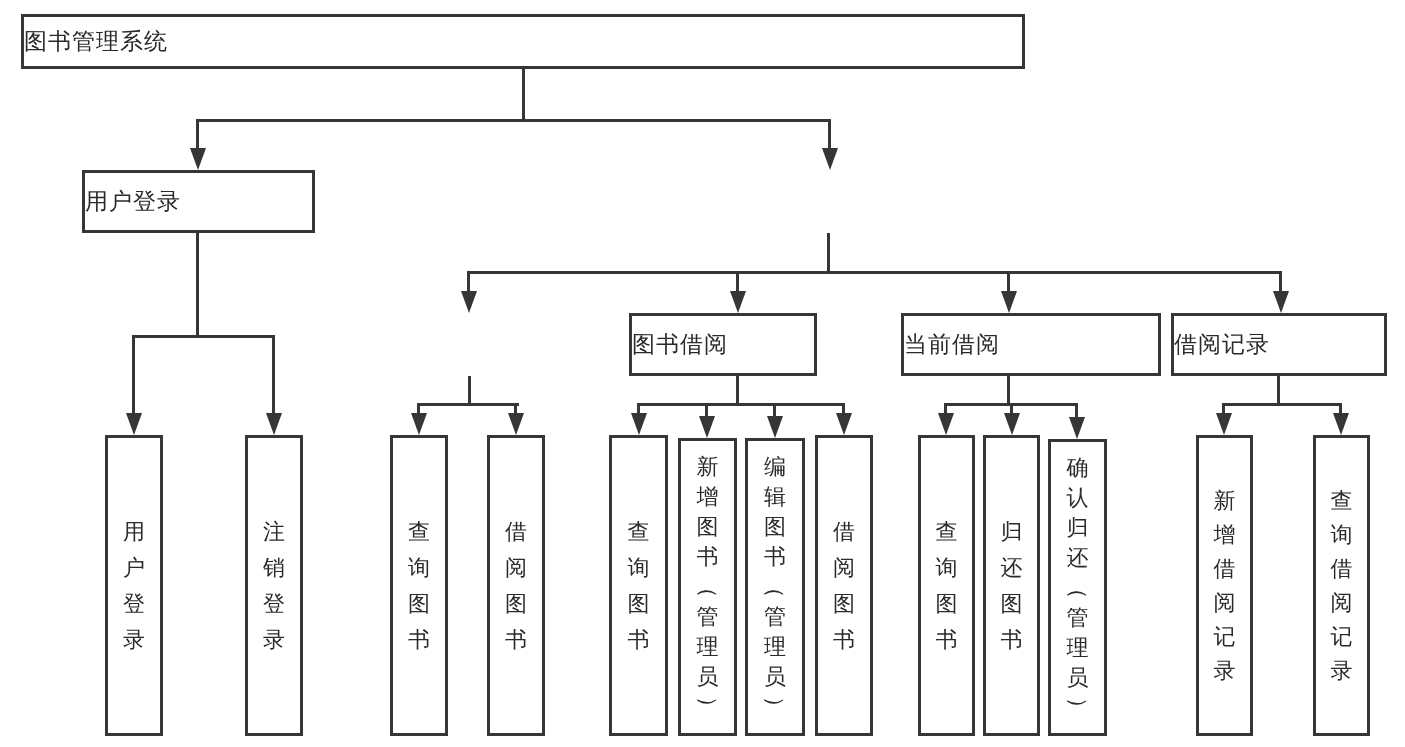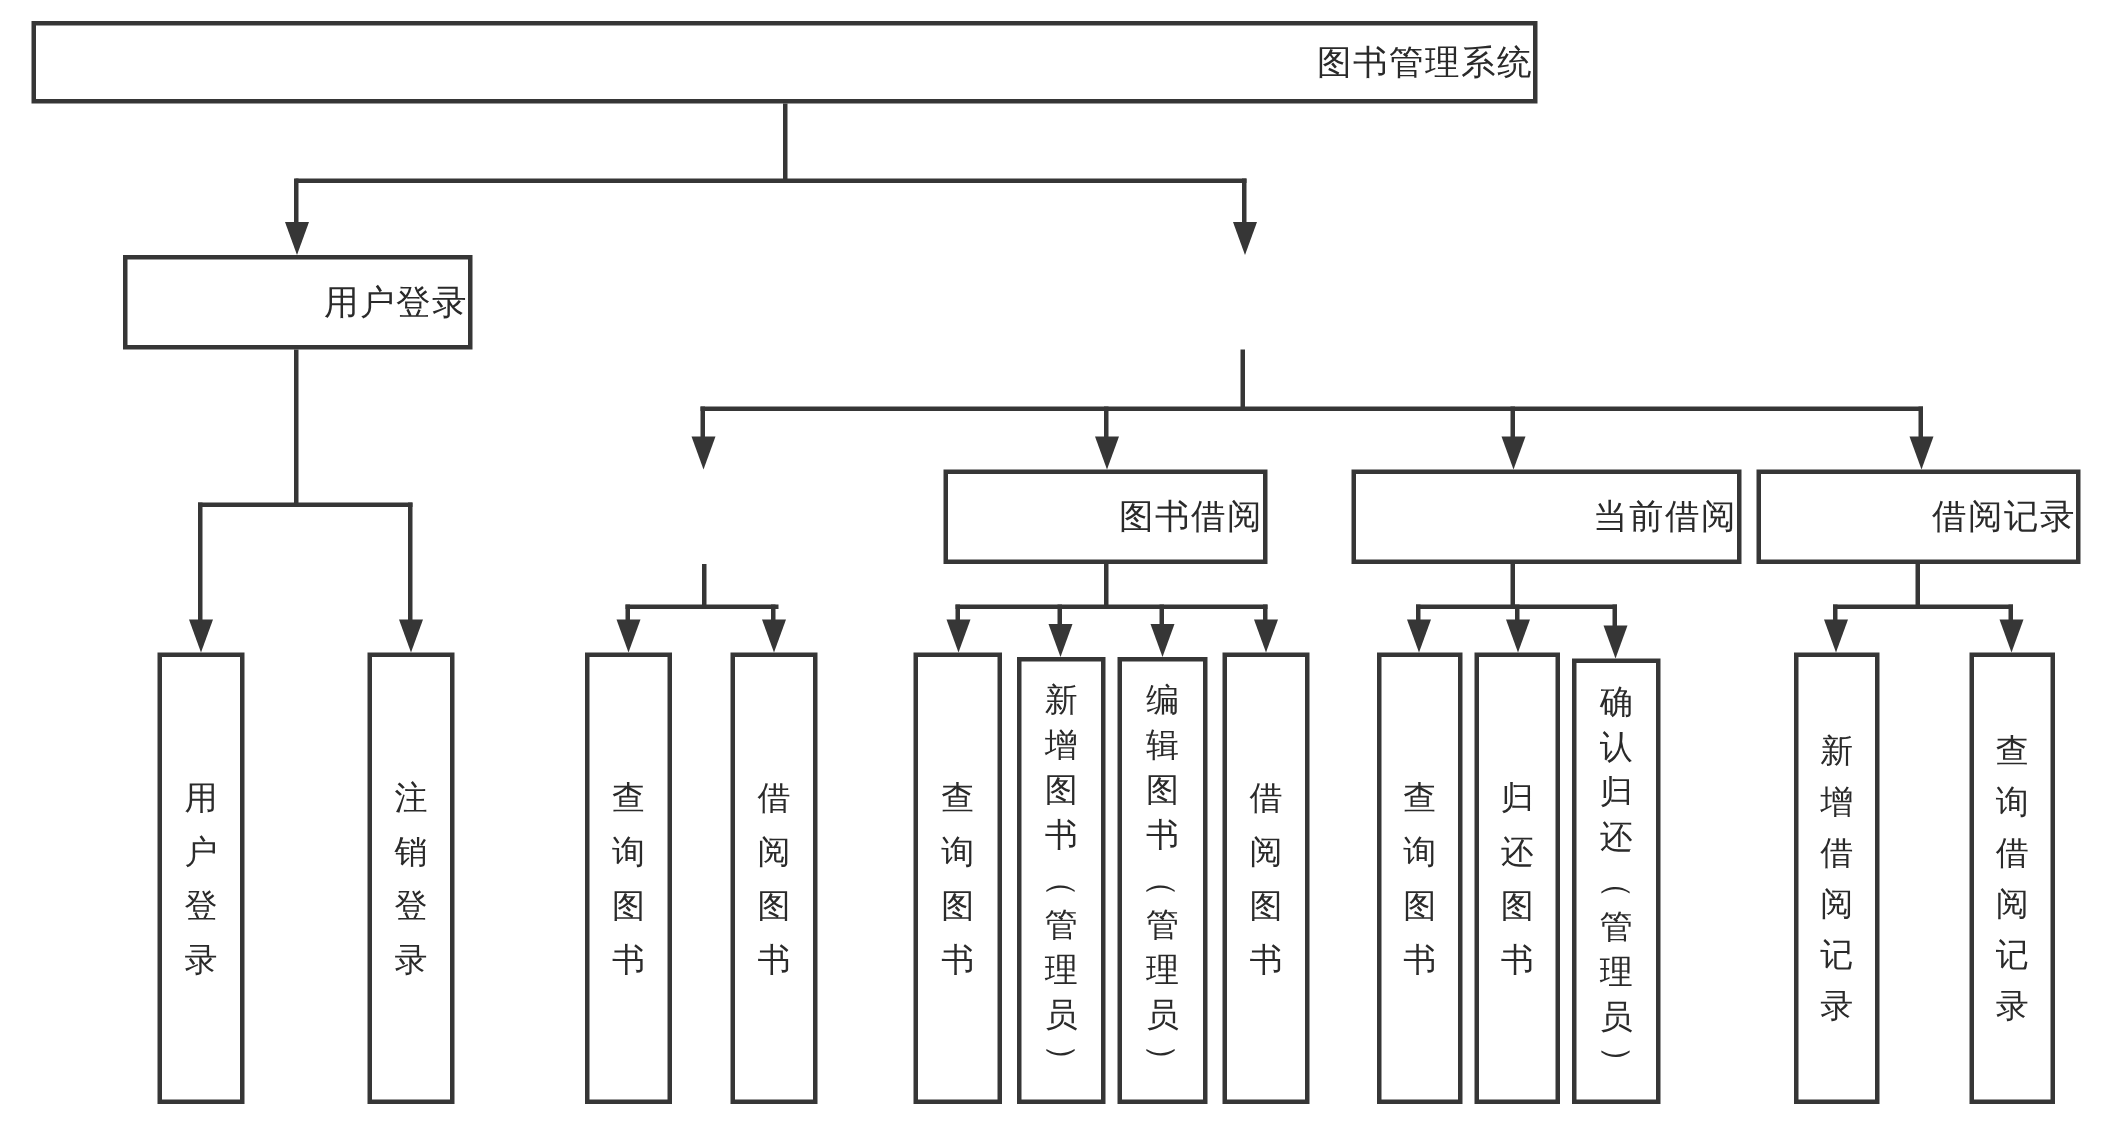--- a/index.html
+++ b/index.html
@@ -9,21 +9,21 @@
     background:#ffffff;
     font-family:"Liberation Sans","DejaVu Sans",sans-serif;
     color:#222222;
     overflow:hidden;
   }
   .hbox{
     position:absolute;
     box-sizing:border-box;
     border:3px solid #363636;
     background:#ffffff;
-    display:flex;align-items:center;justify-content:flex-end;
+    display:flex;align-items:center;justify-content:flex-start;
     font-size:23px;
     letter-spacing:1px;
     color:#2a2a2a;
   }
   .vbox{
     position:absolute;
     box-sizing:border-box;
     border:3px solid #363636;
     background:#ffffff;
     display:flex;flex-direction:column;align-items:center;justify-content:center;
@@ -56,27 +56,27 @@
 <div id="canvas">
 
   <div class="hbox" style="left:21px;top:14px;width:1004px;height:55px;">
     <span>图书管理系统</span>
   </div>
 
   <div class="hbox" style="left:82px;top:170px;width:233px;height:63px;">
     <span>用户登录</span>
   </div>
 
-  <div class="hbox" style="left:629px;top:313px;width:216px;height:63px;padding-left:10px;">
+  <div class="hbox" style="left:629px;top:313px;width:188px;height:63px;">
     <span>图书借阅</span>
   </div>
   <div class="hbox" style="left:901px;top:313px;width:260px;height:63px;">
     <span>当前借阅</span>
   </div>
-  <div class="hbox" style="left:1171px;top:313px;width:216px;height:63px;padding-left:40px;">
+  <div class="hbox" style="left:1171px;top:313px;width:216px;height:63px;">
     <span>借阅记录</span>
   </div>
 
   <div class="vbox" style="left:105px;top:435px;width:58px;height:301px;">
     <div class="vtext">
         <span>用</span>
         <span>户</span>
         <span>登</span>
         <span>录</span>
       </div>

